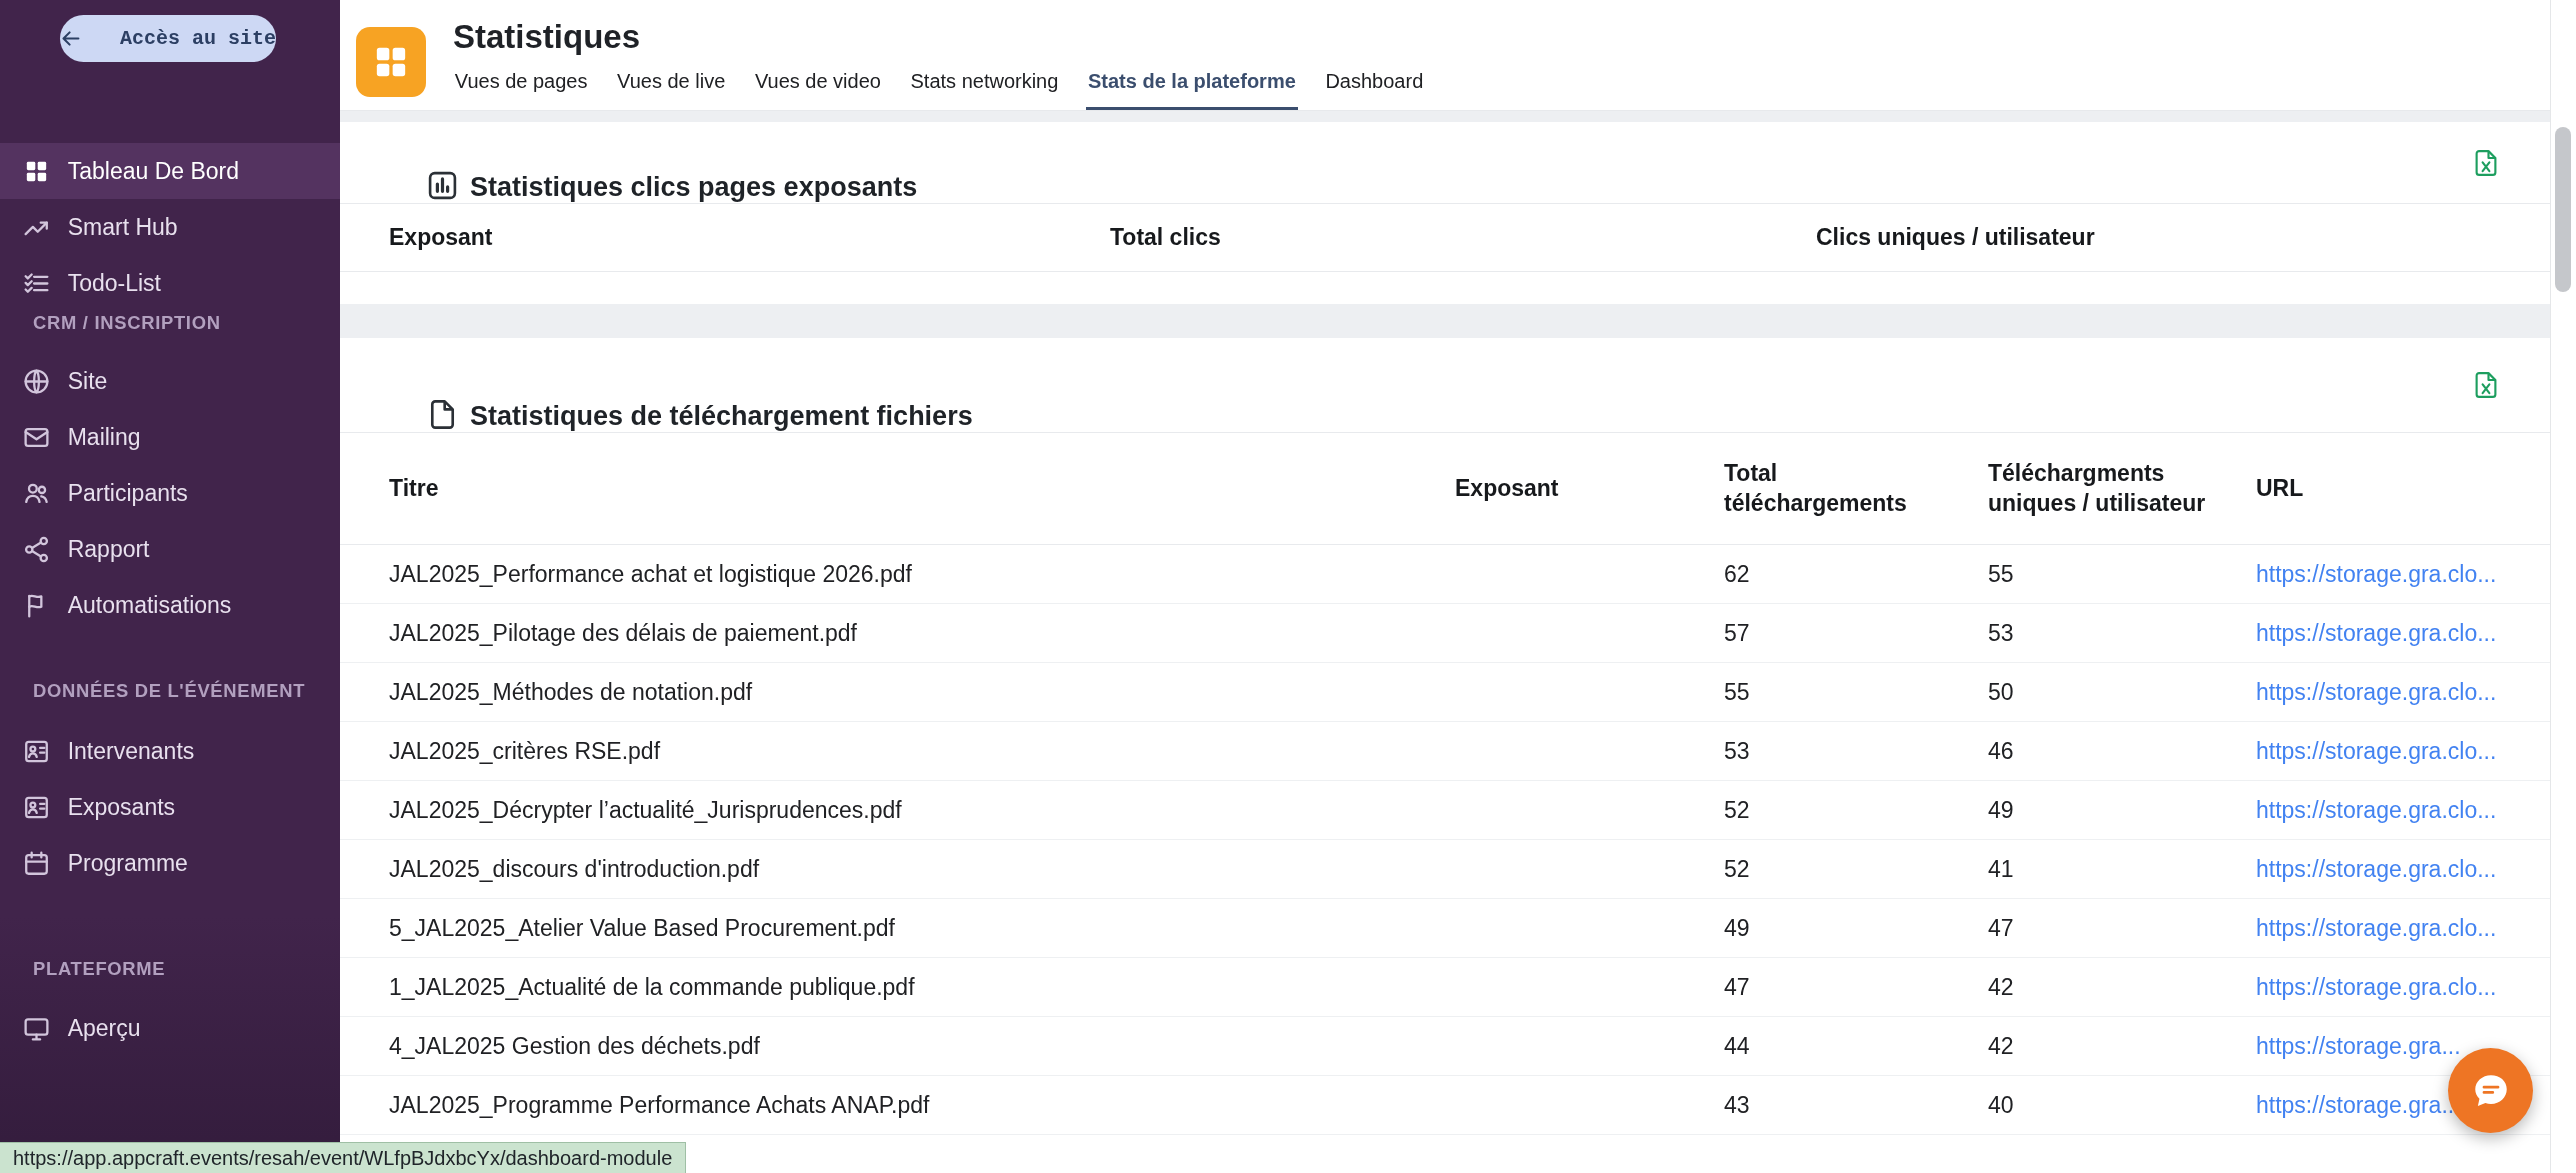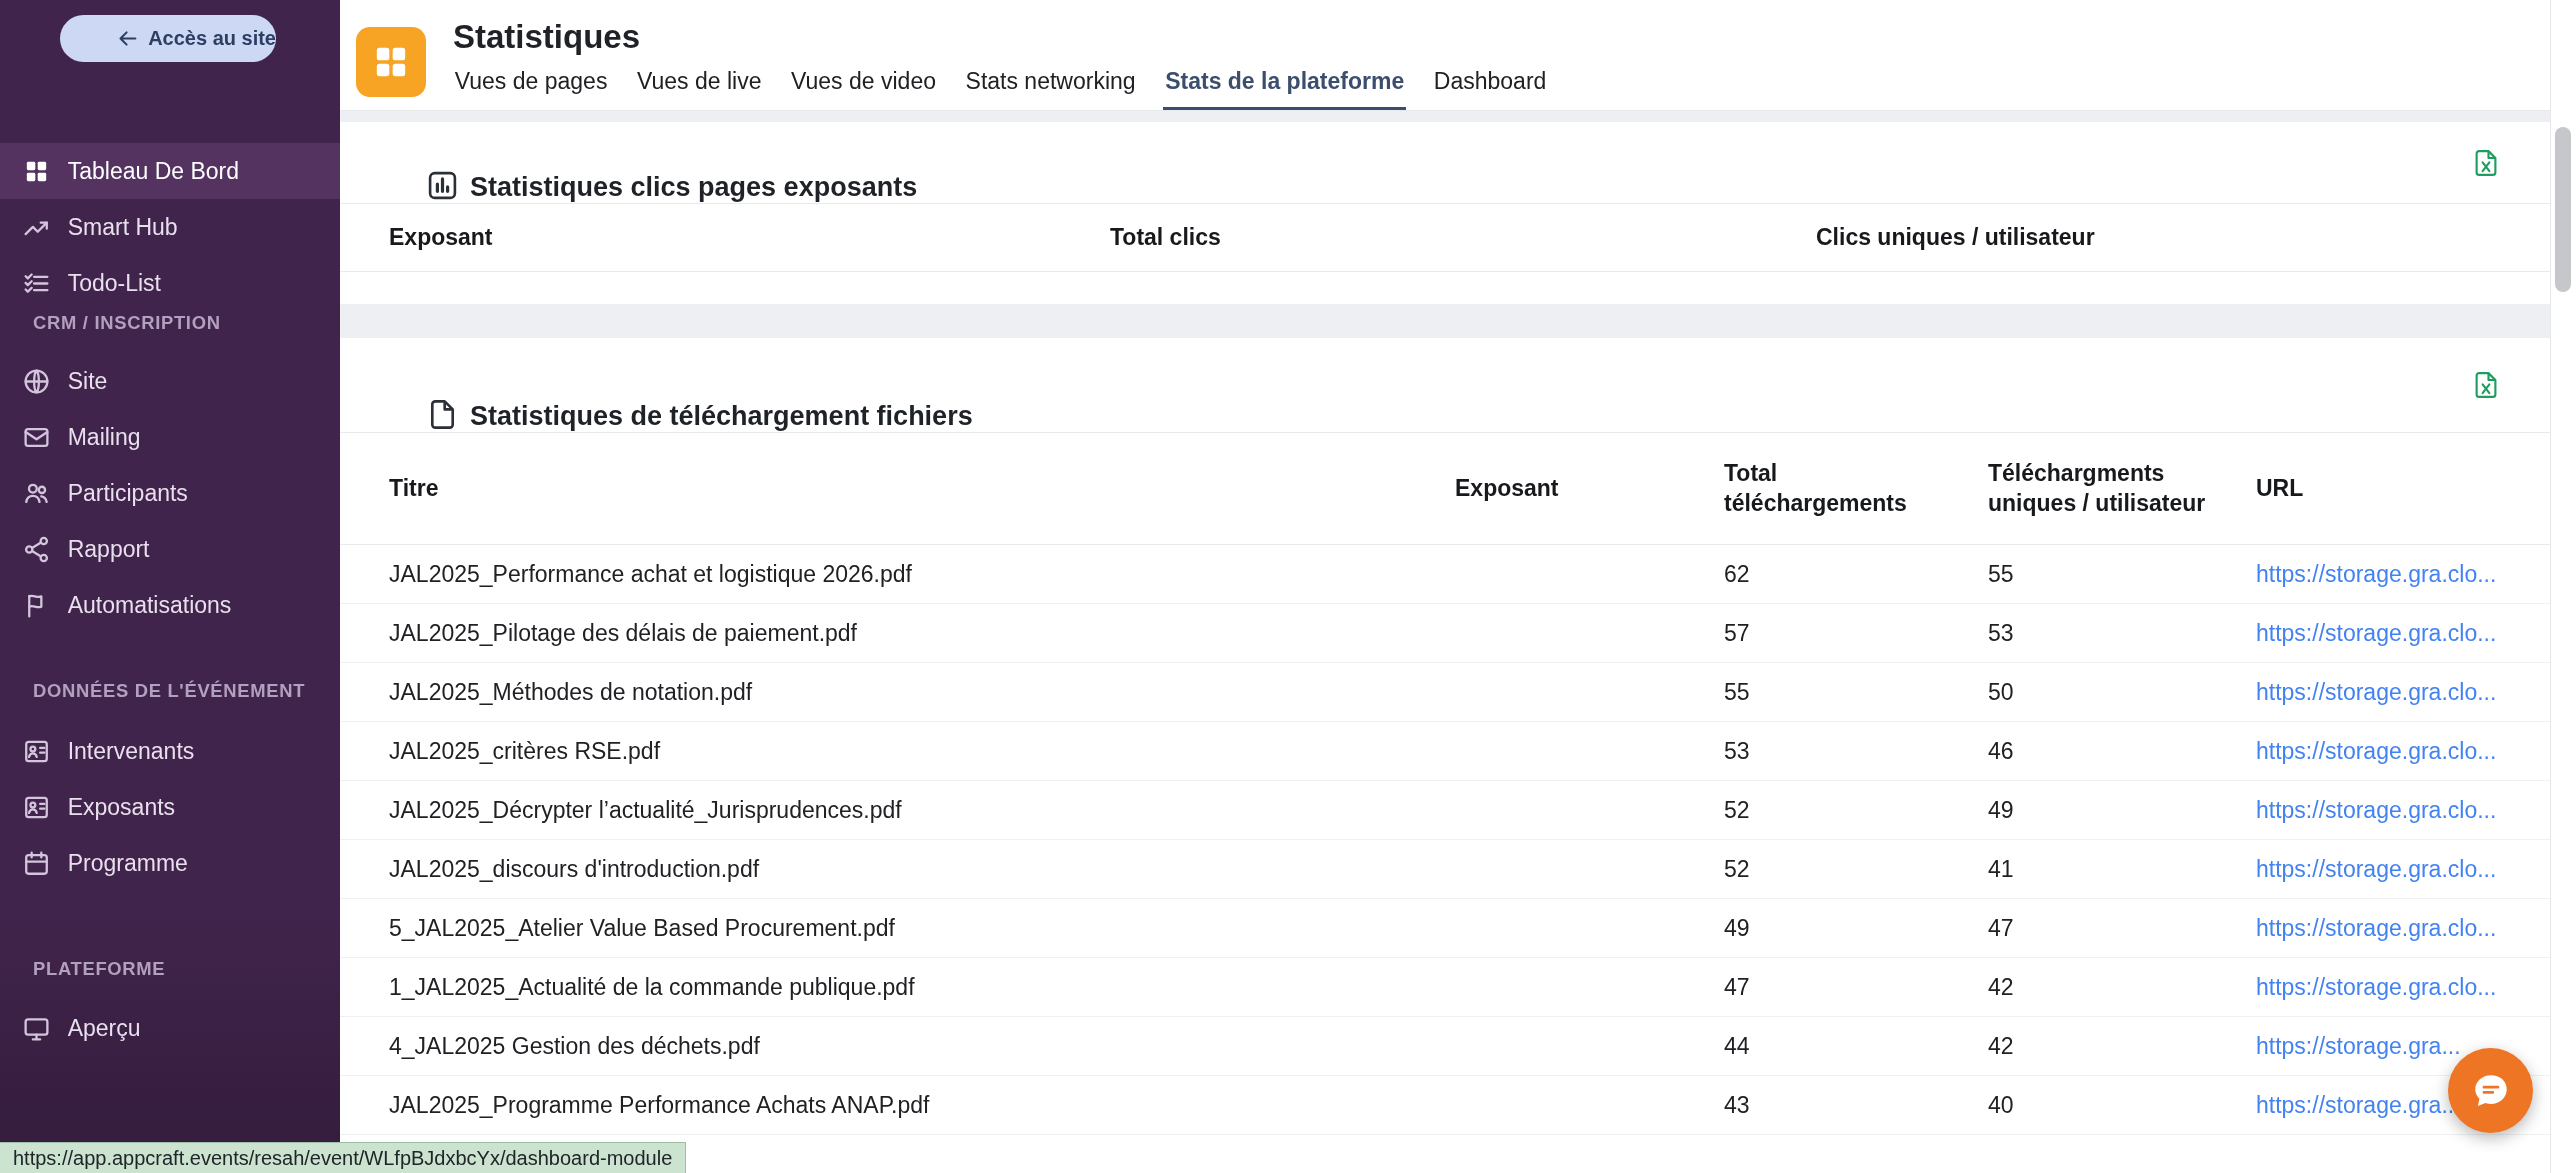--- a/index.html
+++ b/index.html
@@ -13,22 +13,22 @@
 
   
   .sidebar {
     position:absolute; left:0; top:0; width:340px; height:1174px;
     background:linear-gradient(180deg,#41244b 0%,#41244b 78%,#331c3c 100%);
     z-index:5;
   }
   .access-btn {
     position:absolute; left:60px; top:15px; width:216px; height:47px;
     border:none; border-radius:24px; background:#cdd8f4; color:#2c3f63;
-    font-family:Liberation Sans, sans-serif; font-size:20px; font-weight:700;
-    display:flex; align-items:center; justify-content:flex-end; gap:10.5px; cursor:pointer;
+    font-family:Liberation Mono, monospace; font-size:20px; font-weight:700;
+    display:flex; align-items:center; justify-content:space-between; gap:10.5px; cursor:pointer;
   }
   .snav { position:absolute; top:143px; left:0; width:100%; }
   .nav-item {
     height:56px; display:flex; align-items:center; gap:16.7px; padding-left:22px;
     font-size:23px; color:#e8e0ee; cursor:pointer; white-space:nowrap;
   }
   .nav-item svg { width:29px; height:29px; flex:none; color:#d2c5dc; }
   .nav-item.active { background:#543360; color:#ffffff; }
   .nav-item.active svg { color:#ffffff; }
   .sec {
@@ -46,21 +46,21 @@
     position:absolute; left:0; top:0; width:100%; height:111px;
     background:#fff; border-bottom:0.9px solid #e7e9ec; z-index:2;
   }
   .app-icon {
     position:absolute; left:16px; top:27px; width:70px; height:70px;
     border-radius:14px; background:#f7a323; display:grid; place-items:center;
   }
   .page-title { position:absolute; left:113px; top:17.5px; font-size:33px; font-weight:700; color:#1f2227; }
   .tabs { position:absolute; left:113px; bottom:0; display:flex; gap:26px; }
   .tab {
-    font-size:23px; font-weight:500; color:#202124; line-height:26px;
+    font-size:20px; font-weight:500; color:#202124; line-height:26px;
     padding:0 1.8px 13px; border-bottom:3.5px solid transparent; cursor:pointer; white-space:nowrap;
   }
   .tab.active { color:#3b4e6e; font-weight:700; border-bottom-color:#3b4e6e; }
 
   .content { position:absolute; left:0; top:111px; right:0; bottom:0; background:#edeff2; overflow:hidden; }
   .card { position:absolute; left:0; right:0; background:#fff; }
   .card1 { top:11.4px; height:182px; }
   .card2 { top:227px; bottom:0; }
 
   .card-head {

